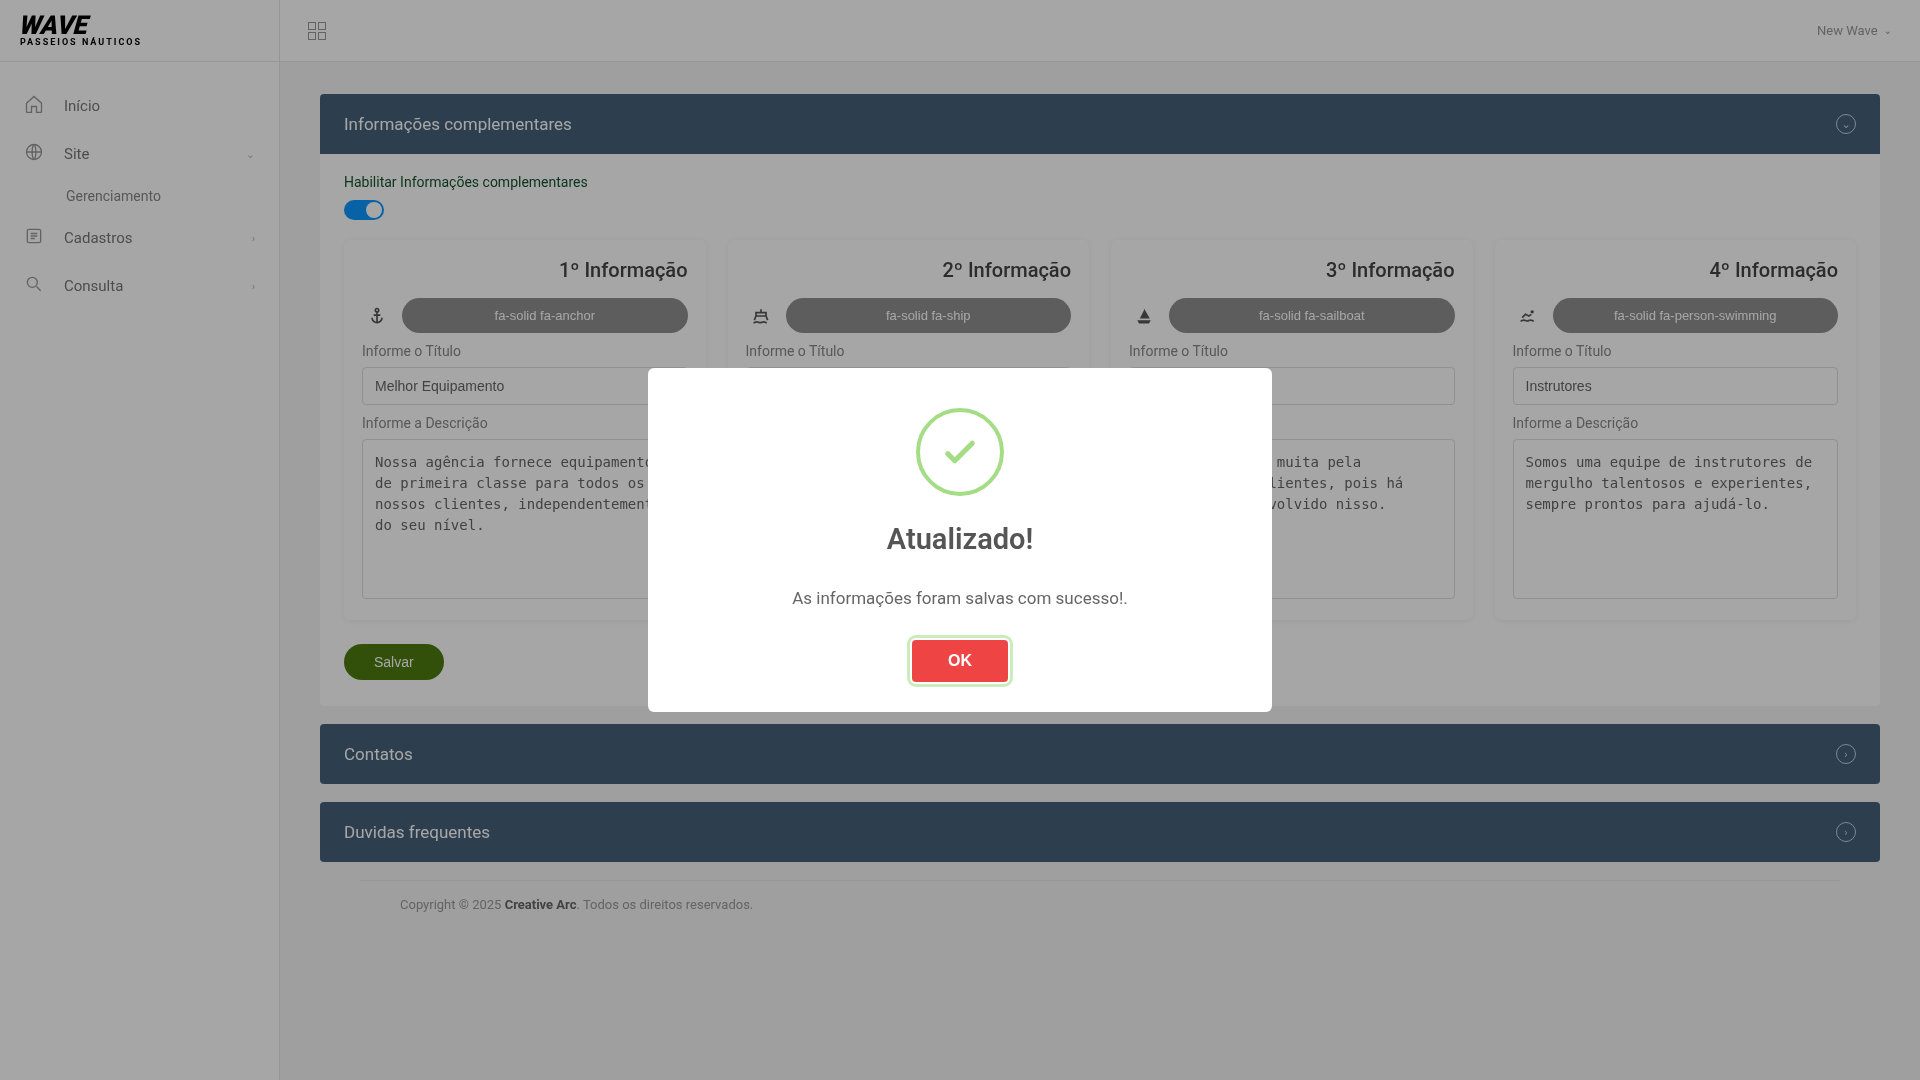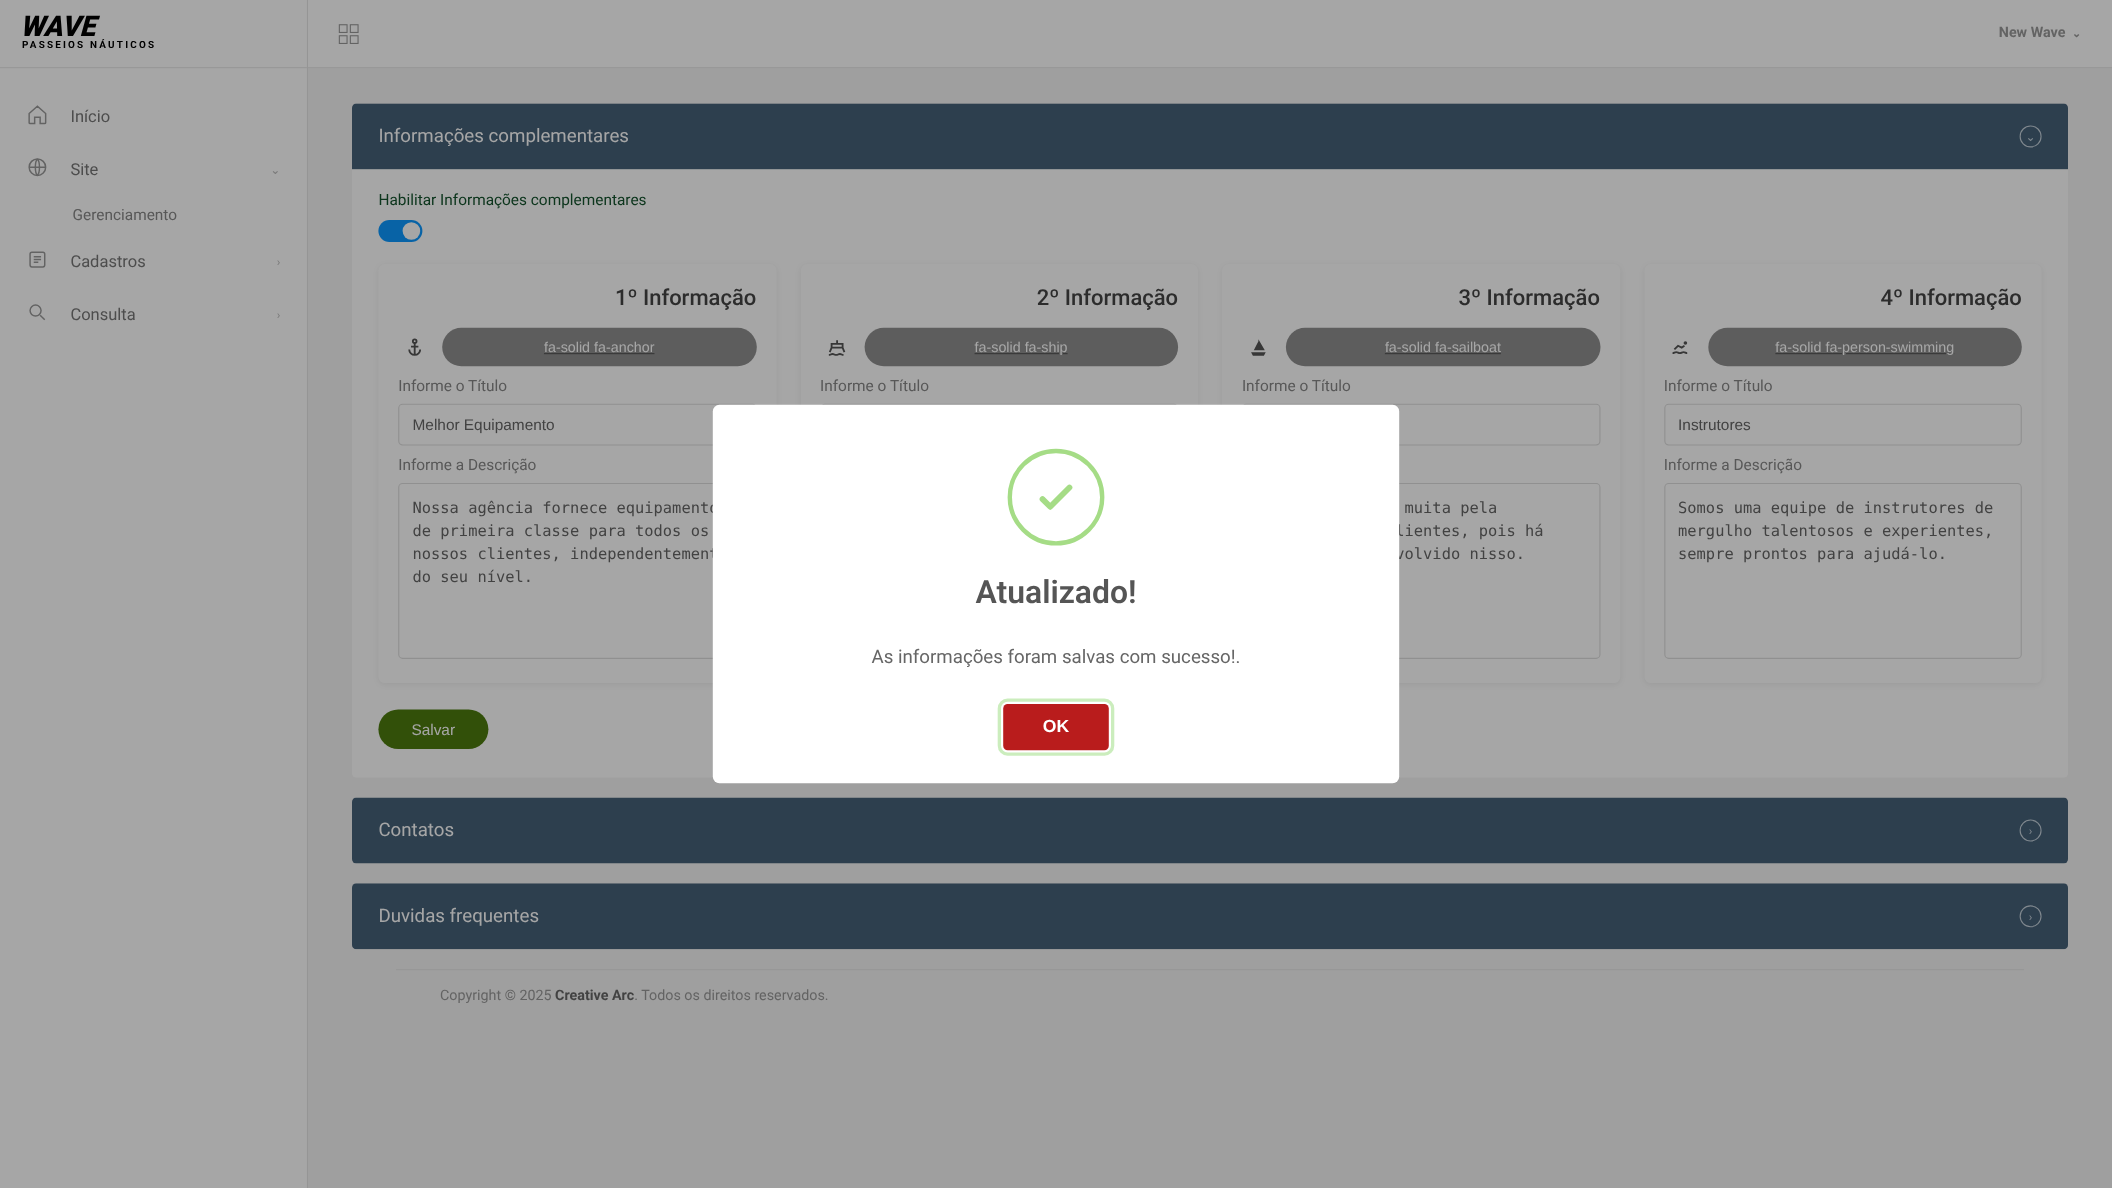--- a/index.html
+++ b/index.html
@@ -84,21 +84,20 @@
 }
 .grid-icon span { border: 1.5px solid #999; }
 .topbar-right {
   margin-left: auto;
   font-size: 13px;
   color: #999;
   display: flex;
   align-items: center;
   gap: 6px;
   cursor: pointer;
-  font-weight: bold;
 }
 
 
 .content { padding: 32px 40px; overflow-y: auto; flex: 1; }
 .panel { margin-bottom: 18px; border-radius: 4px; overflow: hidden; }
 .panel-header {
   background: #456178;
   color: #fff;
   padding: 20px 24px;
   display: flex;
@@ -139,21 +138,21 @@
   grid-template-columns: repeat(4, 1fr);
   gap: 22px;
 }
 .info-card {
   background: #fff;
   border-radius: 6px;
   padding: 18px;
   box-shadow: 0 1px 6px rgba(0,0,0,0.06);
 }
 .info-card h3 { text-align: right; font-size: 20px; font-weight: 500; color: #444; margin-bottom: 16px; }
-.icon-row { display: flex; align-items: center; gap: 10px; margin-bottom: 0; text-decoration: underline; }
+.icon-row { display: flex; align-items: center; gap: 10px; margin-bottom: 0; }
 .icon-chip {
   width: 30px; height: 30px;
   display: flex; align-items: center; justify-content: center;
   color: #555;
   font-size: 20px;
 }
 .icon-input {
   flex: 1;
   background: #8f8f8f;
   color: #fff;
@@ -226,21 +225,21 @@
   border-radius: 50%;
   margin: 0 auto 26px;
   display: flex;
   align-items: center;
   justify-content: center;
 }
 .modal-icon svg { width: 42px; height: 42px; }
 .modal h2 { font-size: 29px; color: #555; font-weight: 600; margin-bottom: 16px; }
 .modal p { font-size: 17px; color: #666; margin-bottom: 32px; margin-top: 32px; }
 .modal-ok {
-  background: #b91c1c;
+  background: #ef4444;
   color: #fff;
   border: none;
   border-radius: 4px;
   padding: 12px 36px;
   font-size: 16px;
   font-weight: 600;
   cursor: pointer;
   outline: 3px solid rgba(124,209,90,0.4);
   outline-offset: 2px;
 }

